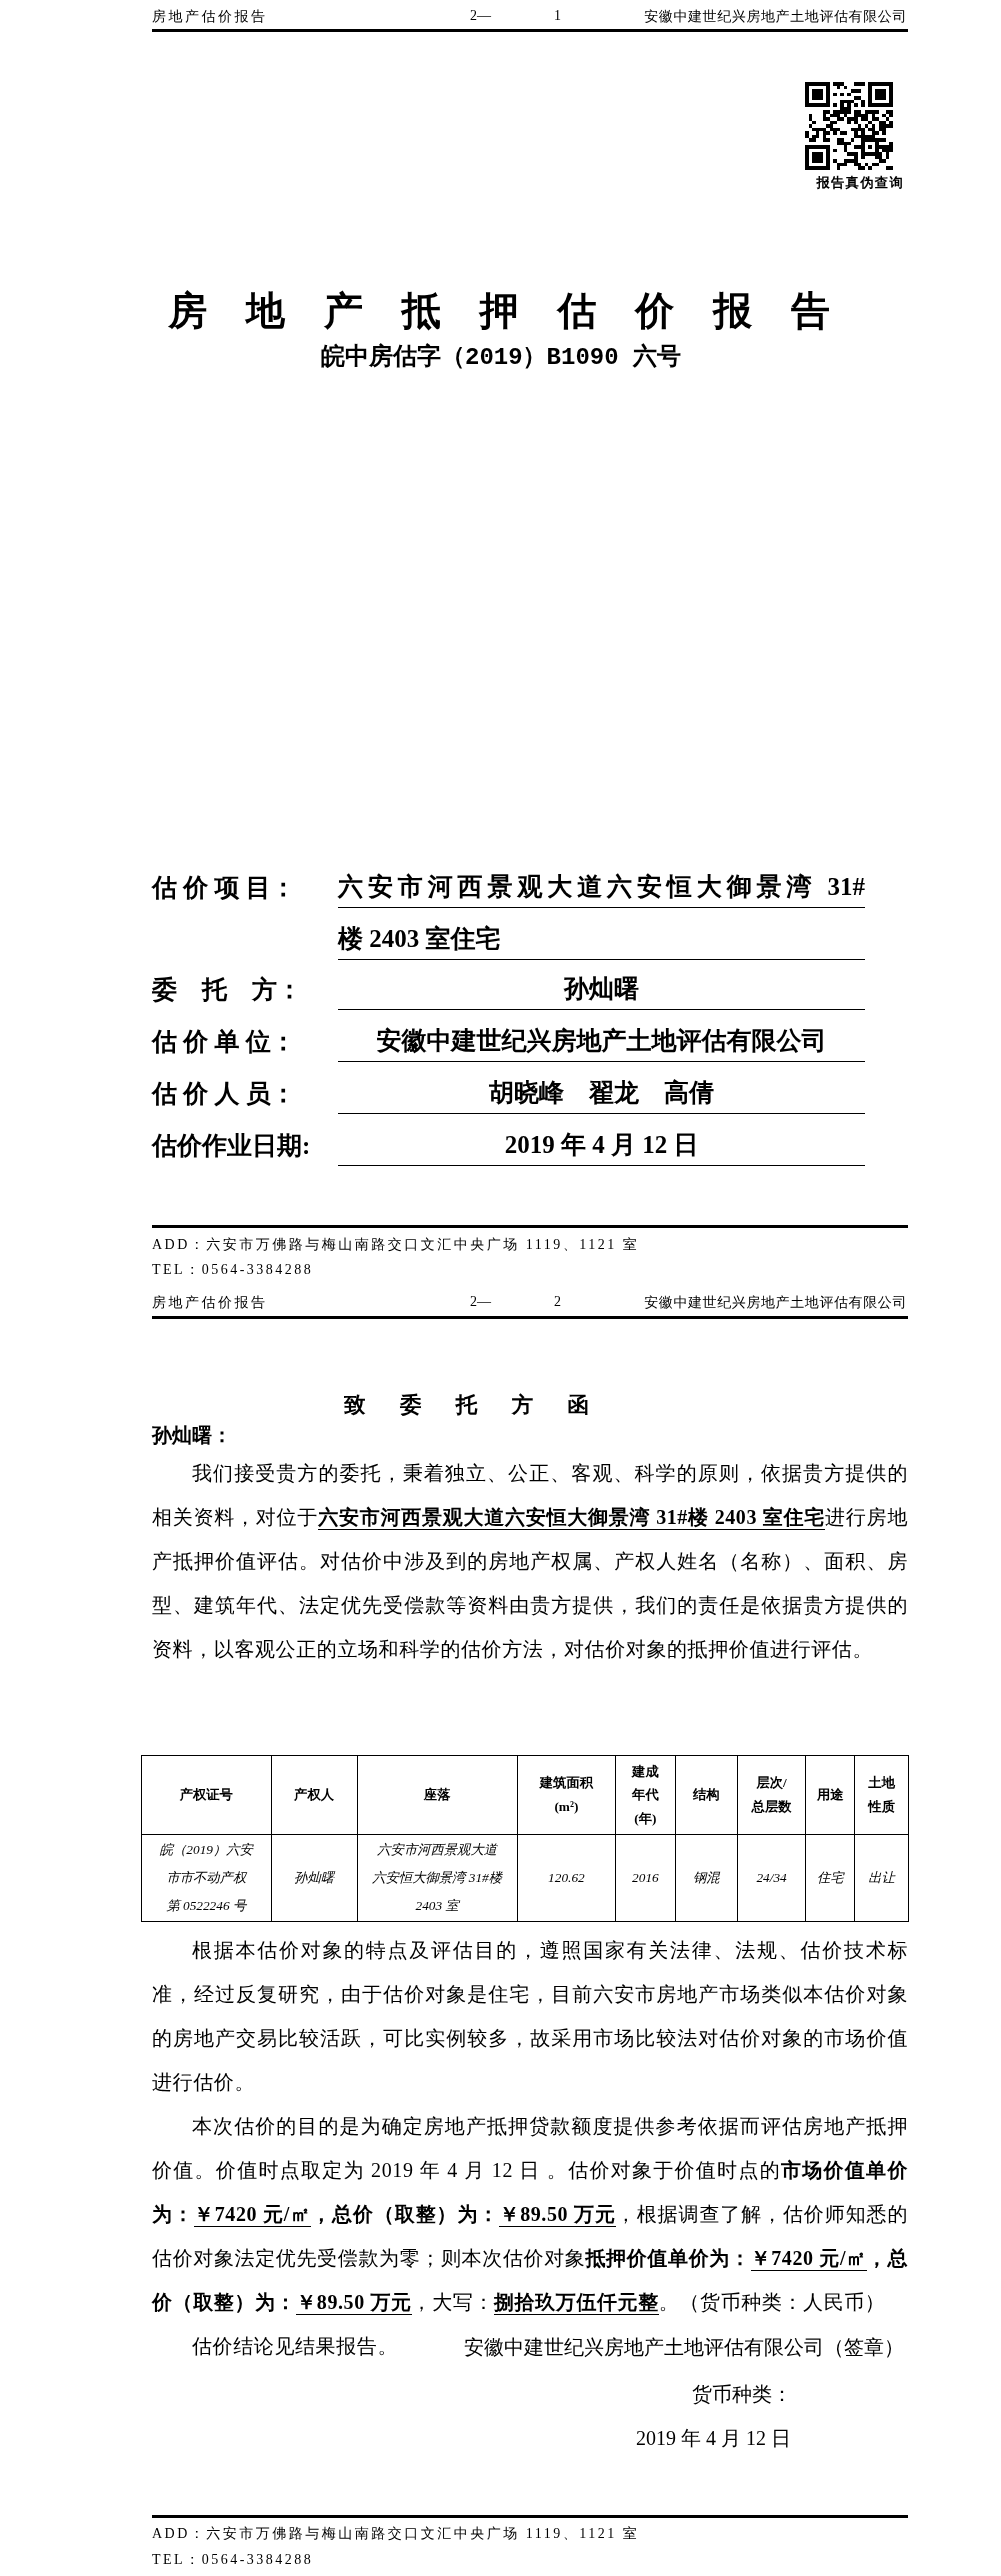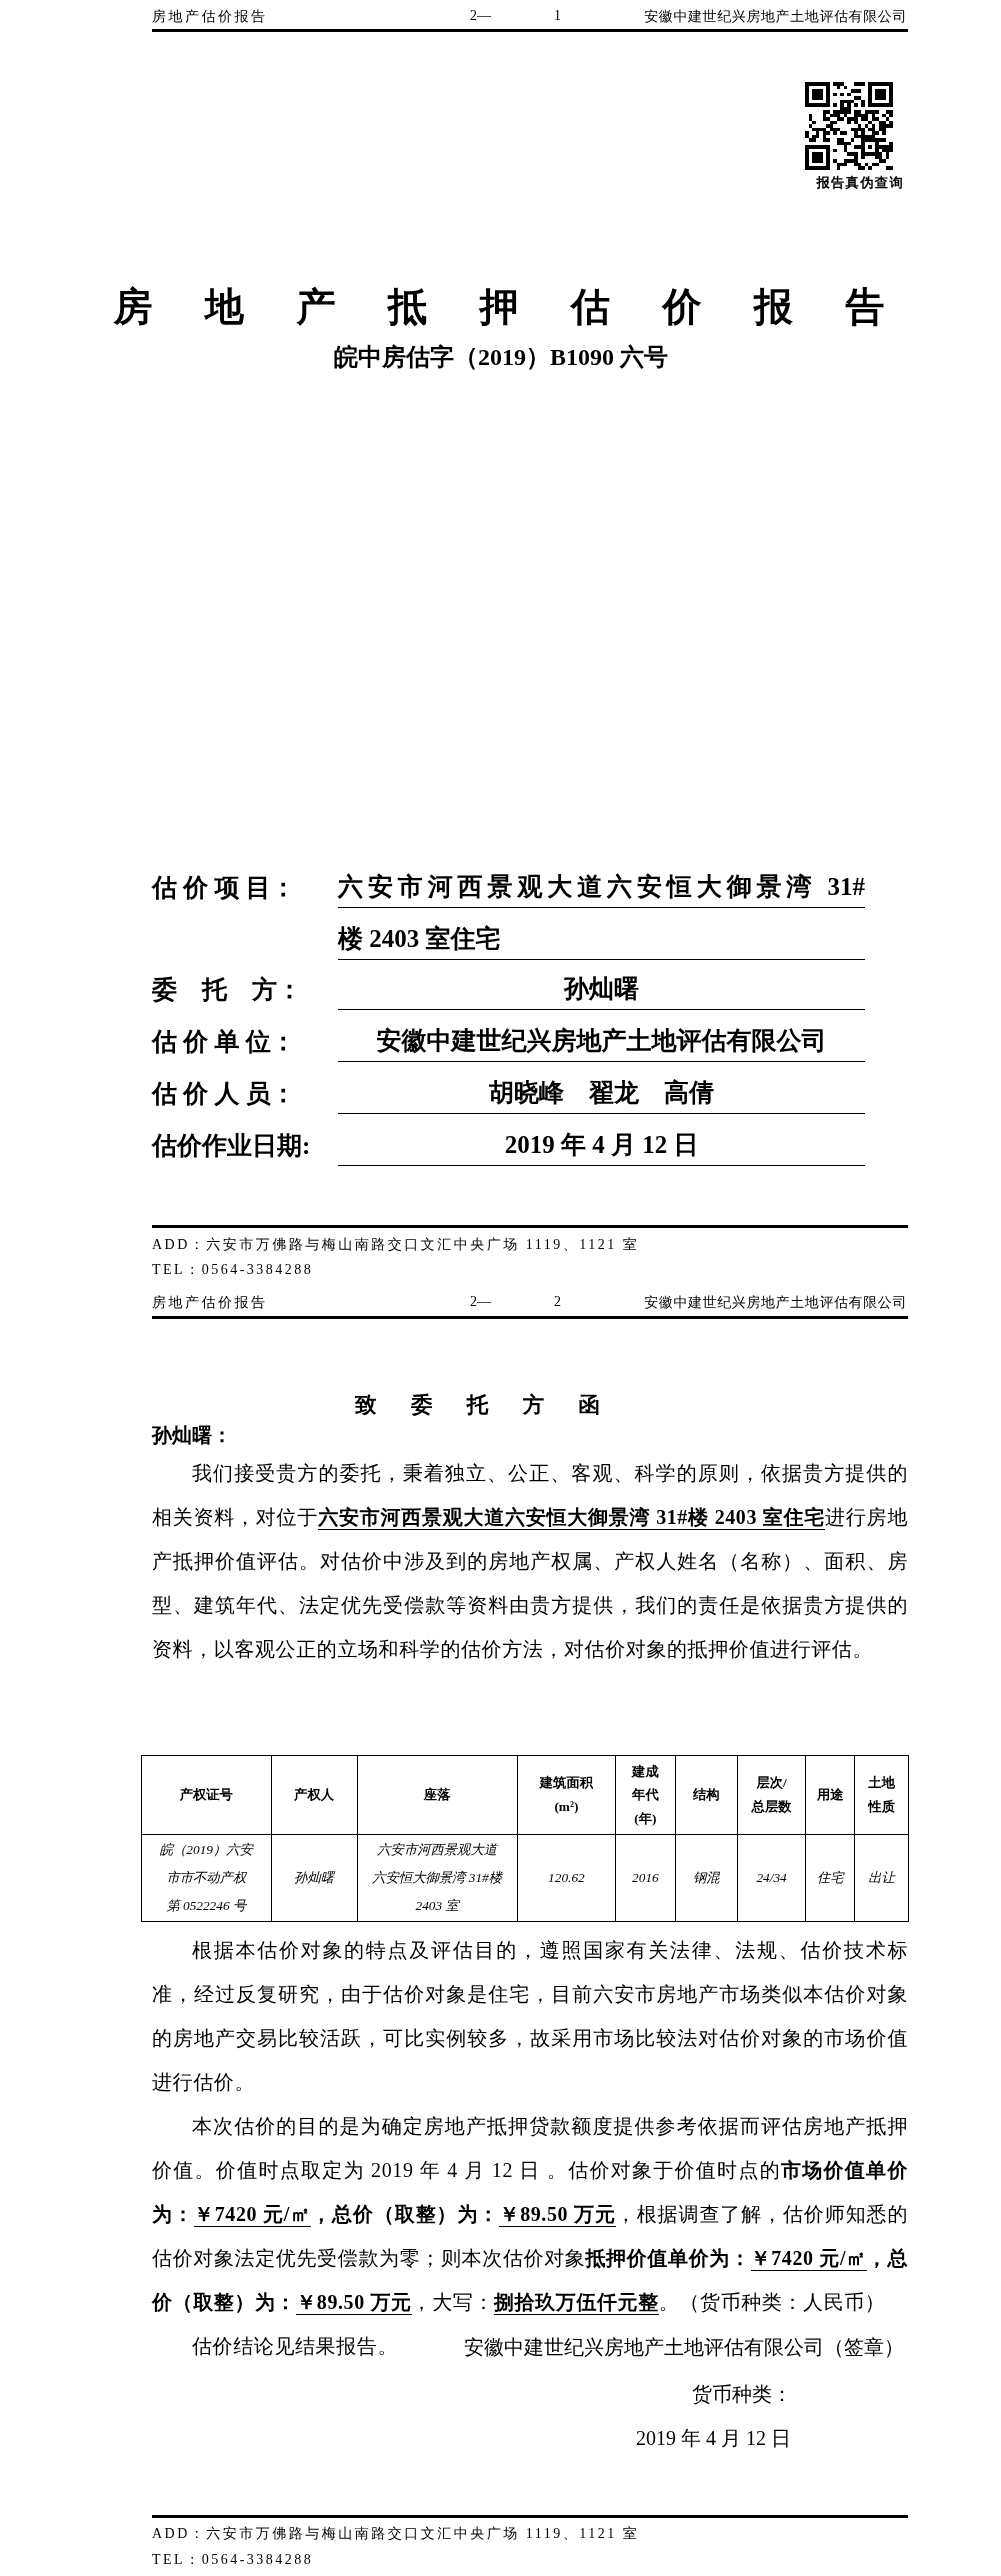--- a/index.html
+++ b/index.html
@@ -13,30 +13,30 @@
   .pg-no{position:absolute;left:554px;font-size:14px;}
   .pg-hdr-right{position:absolute;right:95px;font-size:14px;letter-spacing:0.6px;}
   .rule{position:absolute;left:152px;width:756px;height:2.5px;background:#000;}
   .ft-line{position:absolute;left:152px;width:796px;font-size:14px;letter-spacing:2.5px;}
   
   .qr-wrap{position:absolute;left:805px;top:82px;width:88px;height:88px;}
   .qr-cap{position:absolute;left:794px;top:174px;width:110px;text-align:right;
           font-size:13.3px;font-weight:bold;letter-spacing:1.3px;}
   
   .main-title{position:absolute;left:0;top:256px;width:1002px;text-align:center;
-              font-size:39px;font-weight:bold;letter-spacing:3.8px;word-spacing:21.5px;line-height:57px;font-family:Liberation Mono, monospace;}
+              font-size:39px;font-weight:bold;letter-spacing:3.8px;word-spacing:21.5px;line-height:57px;}
   .report-no{position:absolute;left:0;top:341px;width:1002px;text-align:center;
-             font-size:24px;font-weight:bold;line-height:33px;}
+             font-size:24px;font-weight:bold;line-height:33px;font-family:Liberation Mono, monospace;}
   .flabel{position:absolute;left:152px;width:184px;font-size:25px;font-weight:bold;line-height:35px;}
   .fvalue{position:absolute;left:338px;right:137px;font-size:25px;font-weight:bold;line-height:34px;
           height:37px;border-bottom:1.9px solid #000;text-align:center;white-space:nowrap;overflow:visible;}
   .fvalue.spread{text-align:justify;text-align-last:justify;}
   
   .letter-title{position:absolute;left:0;top:1371px;width:938px;text-align:center;
-                font-size:21.5px;font-weight:bold;letter-spacing:5px;word-spacing:19px;line-height:32px;padding-left:11px;}
+                font-size:21.5px;font-weight:bold;letter-spacing:5px;word-spacing:19px;line-height:32px;}
   .salutation{position:absolute;left:152px;top:1421px;font-size:20px;font-weight:bold;line-height:29px;}
   .flow{position:absolute;left:152px;width:756px;}
   .flow1{top:1451px;}
   .flow2{top:1928px;}
   .body-p{font-size:20px;line-height:44px;text-align:justify;text-indent:2em;margin:0;letter-spacing:0.6px;}
   .b{font-weight:bold;}
   .u{border-bottom:1.9px solid #000;padding-bottom:0.6px;}
   
   .info-table{position:absolute;left:141px;top:1755px;width:768px;border-collapse:collapse;
               table-layout:fixed;border-bottom:1.3px solid #000;}

